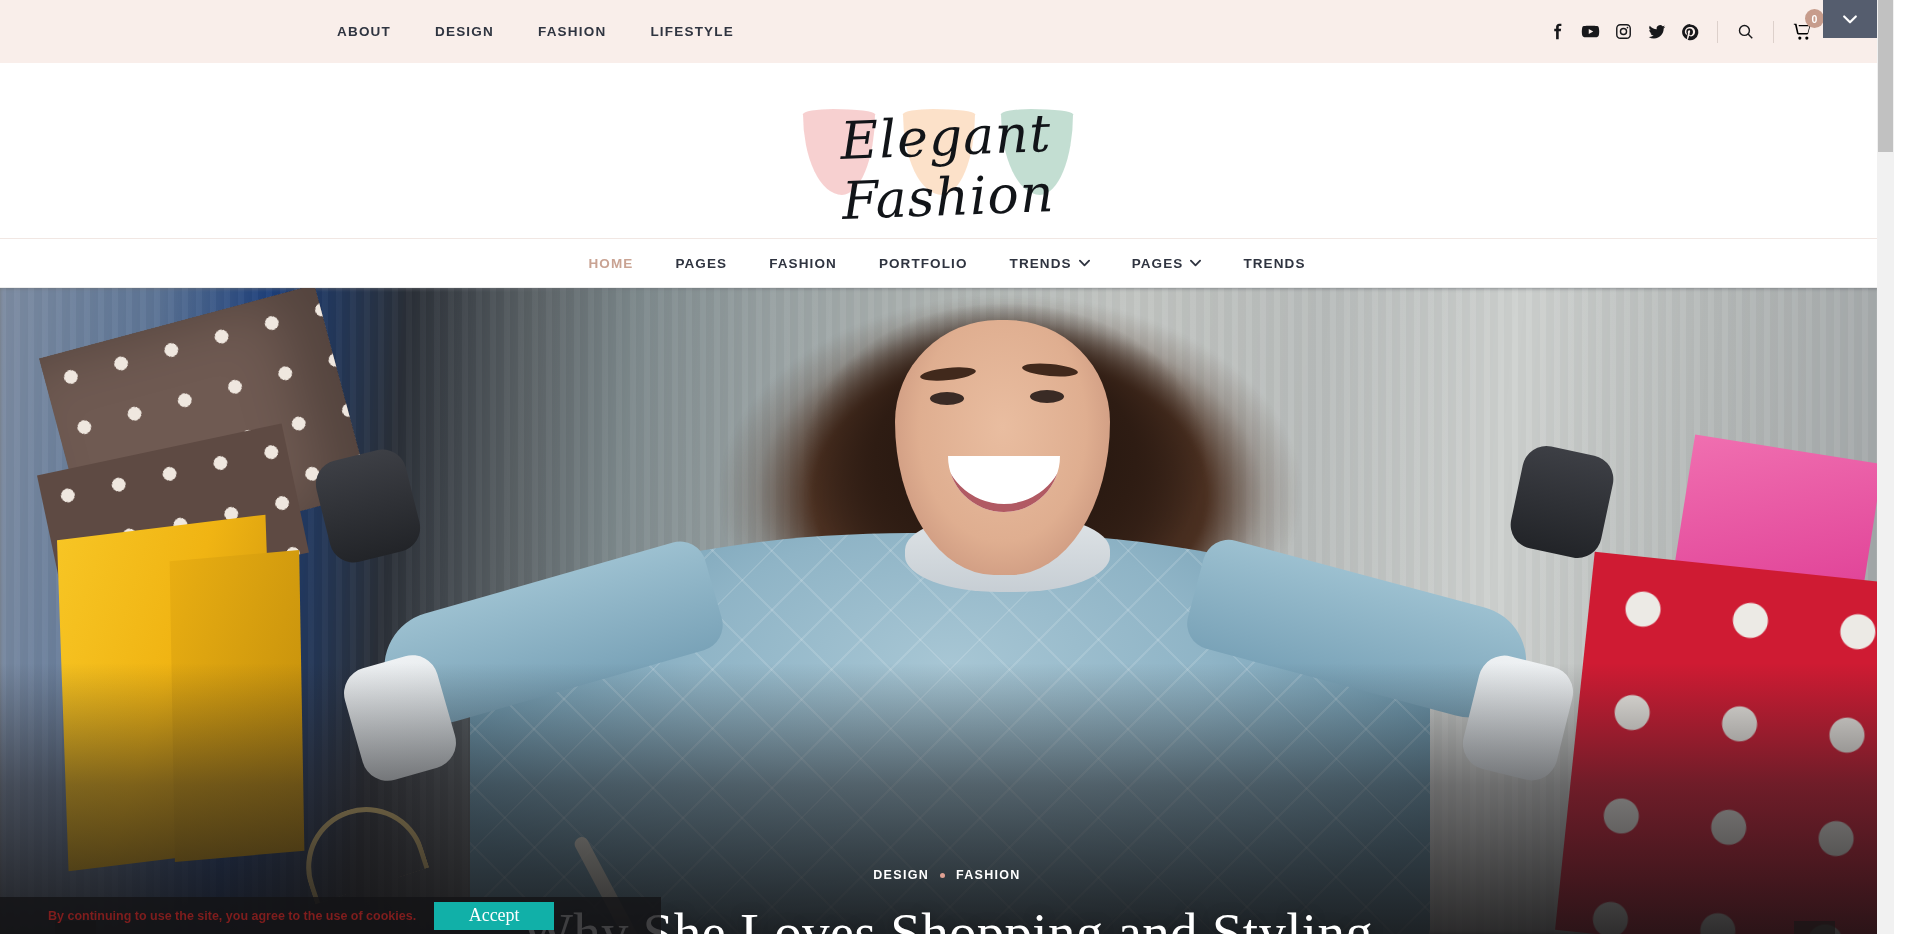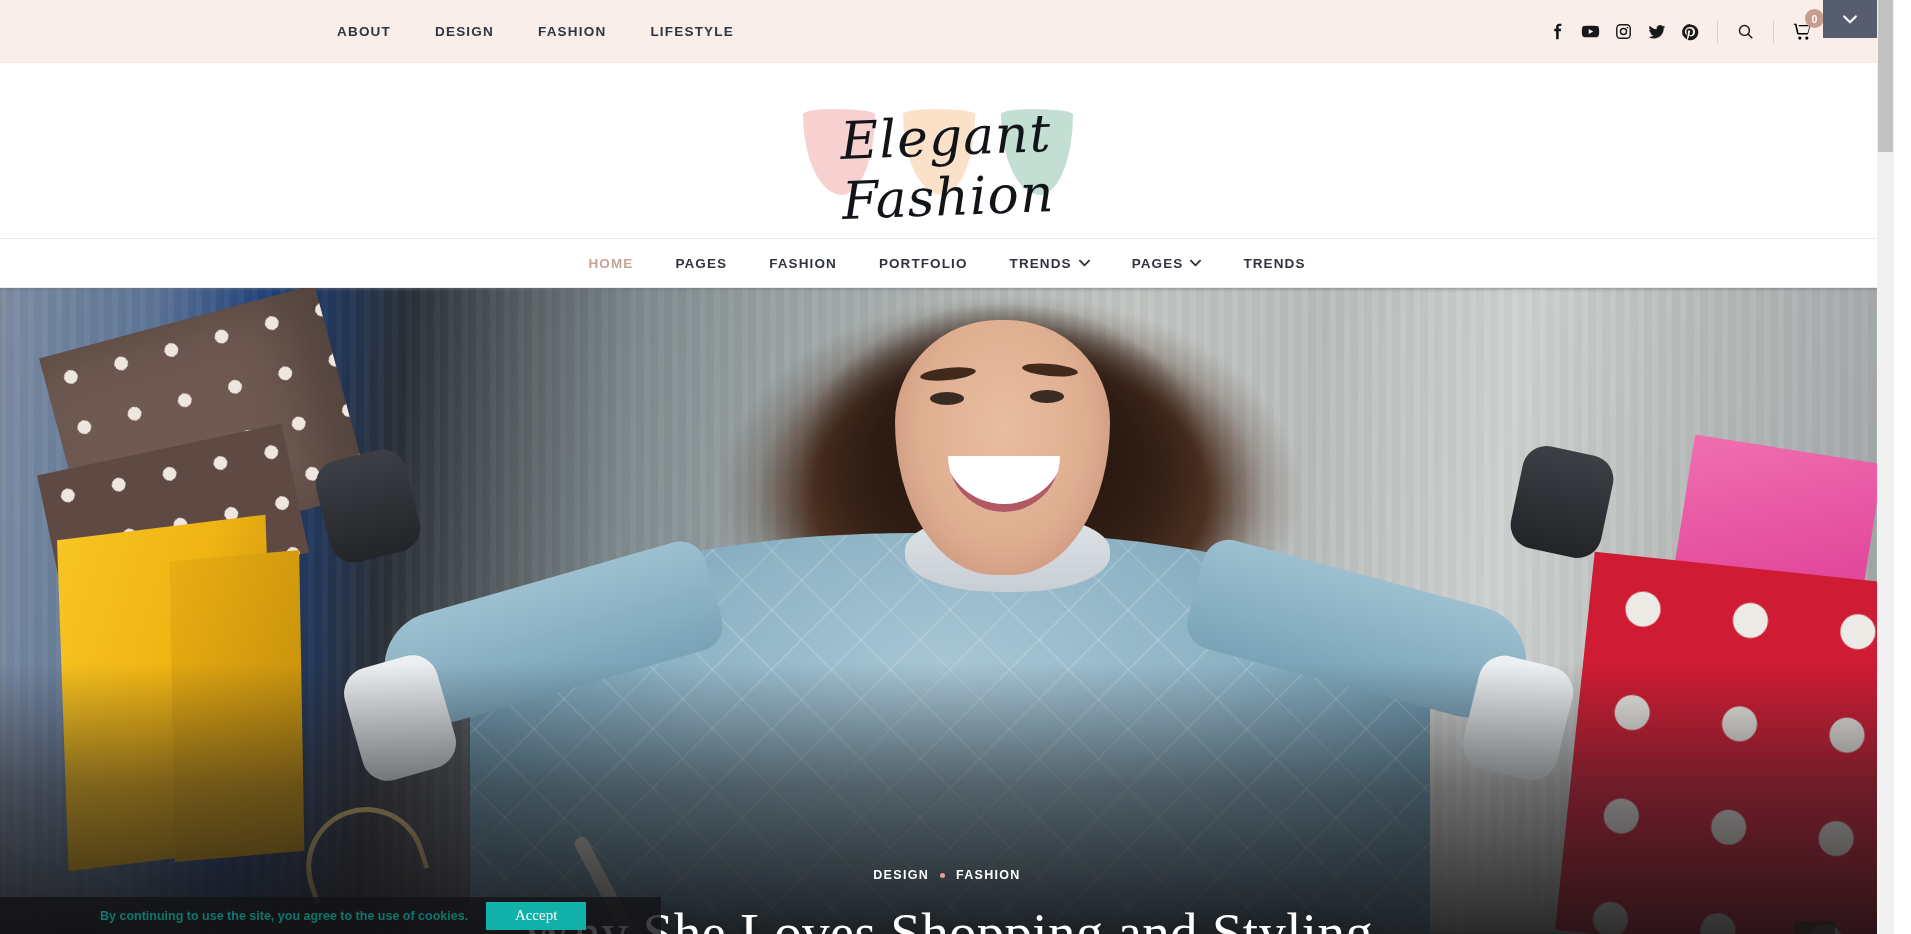--- a/index.html
+++ b/index.html
@@ -263,27 +263,27 @@
     text-shadow: 0 1px 14px rgba(0,0,0,.35);
   }
 
   
   .cookiebar {
     position: absolute; left: 0; bottom: 0; width: 661px; height: 37px;
     background: rgba(20,20,22,.82);
     display: flex; align-items: center; z-index: 30;
   }
   .cookietext {
-    margin-left: 100px; color: #0f766e;
+    margin-left: 48px; color: #7f1d1d;
     font-size: 12.5px; font-weight: 700; white-space: nowrap;
   }
   .accept-btn {
-    margin-left: 18px; width: 100px; height: 28px;
+    margin-left: 18px; width: 120px; height: 28px;
     background: #11b0a8; color: #ffffff; border: none;
-    font-family: "Liberation Serif", serif; font-size: 15px;
+    font-family: "Liberation Serif", serif; font-size: 18px;
     display: flex; align-items: center; justify-content: center;
     cursor: pointer;
   }
 
   
   .scrollbar {
     position: absolute; top: 0; right: 0; width: 17px; height: 934px;
     background: #f1f1f1; z-index: 50;
   }
   .scrollthumb {

